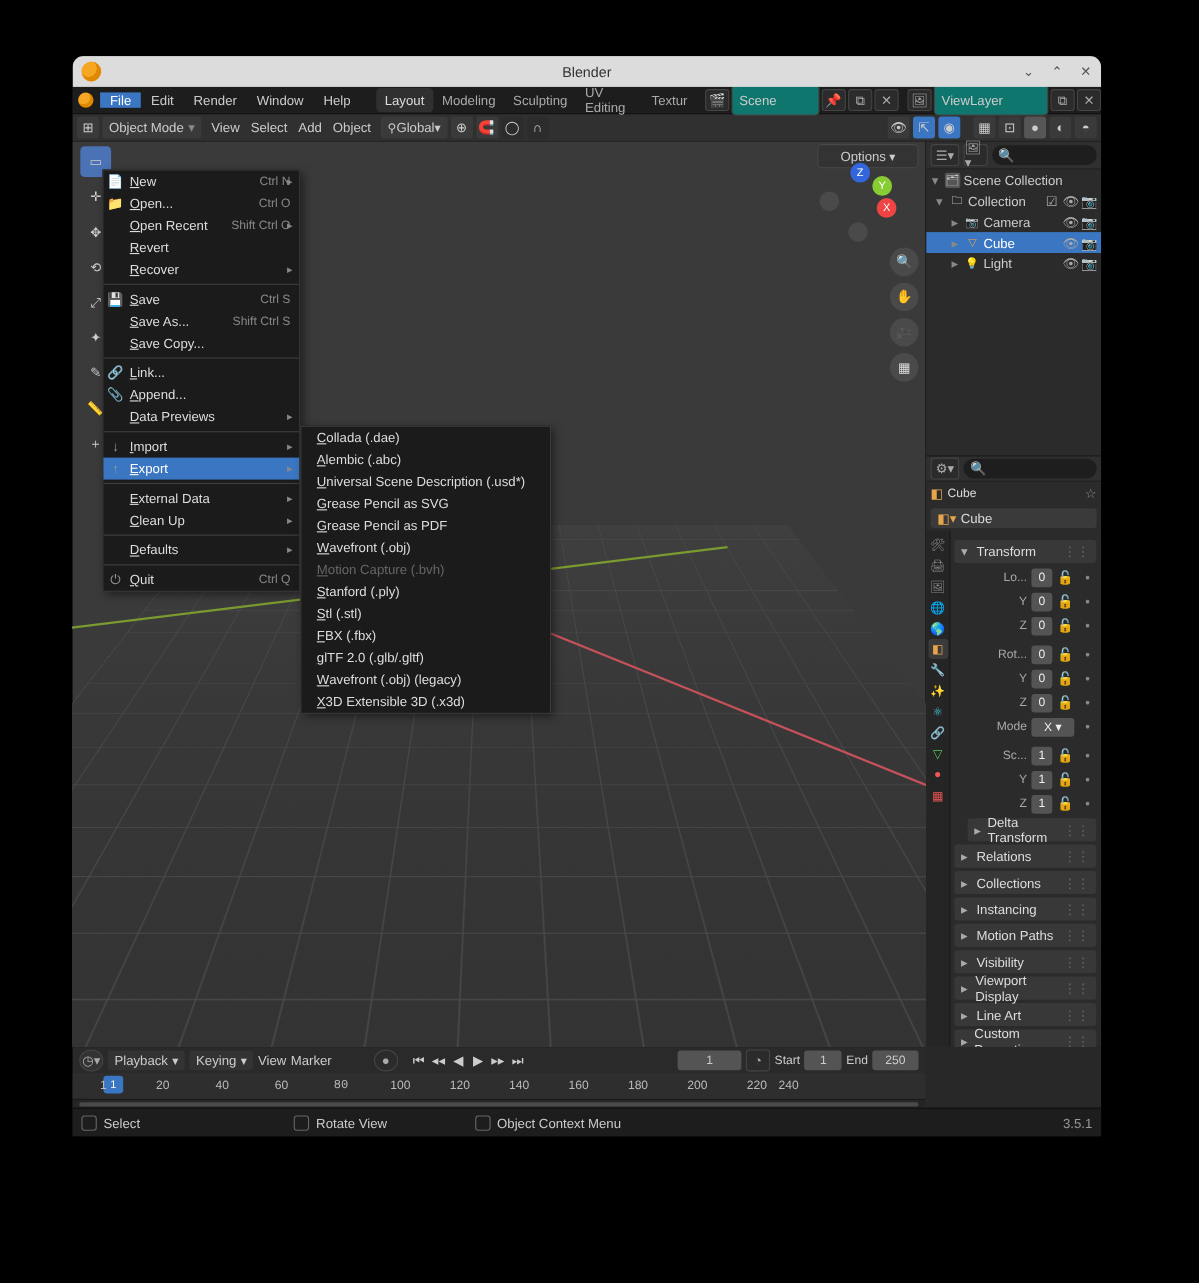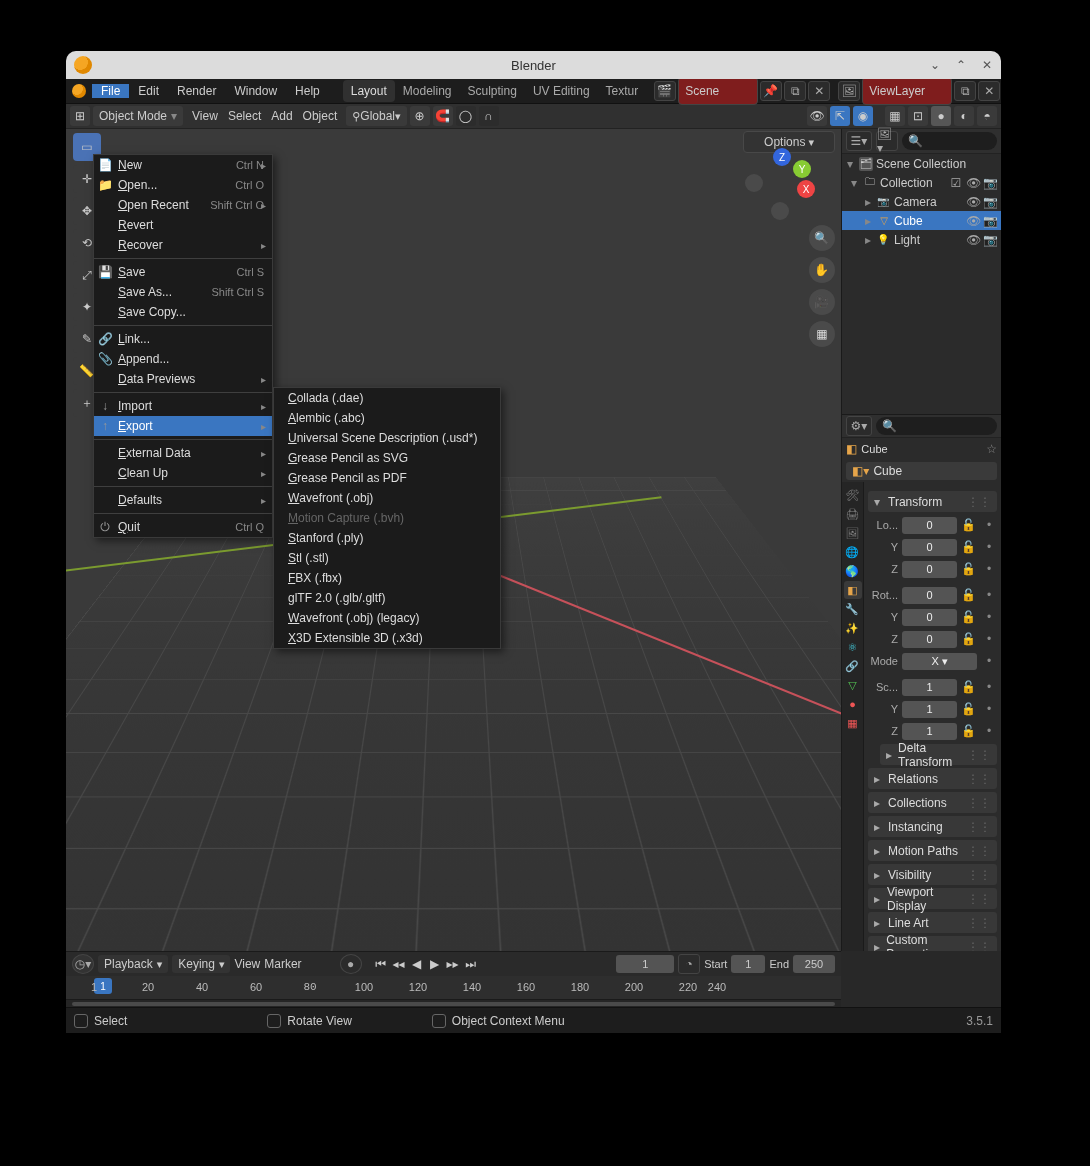--- a/index.html
+++ b/index.html
@@ -16,21 +16,21 @@
 
 .topmenu { height: 25px; background: #1d1d1d; display: flex; align-items: center; color: #ccc; border-bottom: 1px solid #111; }
 .tm-logo { width: 26px; display:flex; align-items:center; justify-content:center; }
 .tm-logo .blob { width:14px; height:14px; background: radial-gradient(circle at 35% 35%, #f5a623 45%, #e08800 46%); border-radius:50%; }
 .tm-item { padding: 0 9px; display:flex; align-items:center; font-size:12px; }
 .tm-item.active { background:#3a76c1; color:#fff; }
 .tm-tabs { margin-left: 14px; display:flex; gap:0; align-items:center; color:#aaa; }
 .tm-tab { padding: 4px 8px; }
 .tm-tab.active { background:#303030; color:#ddd; border-radius:4px; }
 .scene-ctl { display:flex; align-items:center; gap:2px; margin-left:6px; }
-.pill { background:#7f1d1d; border:1px solid #444; border-radius:4px; padding:13px 6px; color:#ccc; height:20px; display:flex; align-items:center; }
+.pill { background:#0f766e; border:1px solid #444; border-radius:4px; padding:13px 6px; color:#ccc; height:20px; display:flex; align-items:center; }
 .iconbtn { width:22px; height:20px; background:#2b2b2b; border:1px solid #444; border-radius:3px; display:flex; align-items:center; justify-content:center; color:#aaa; }
 
 
 .toolbar2 { height: 25px; background:#303030; border-bottom:1px solid #222; display:flex; align-items:center; color:#ccc; padding:0 4px; gap:3px; overflow:hidden; }
 .t2-btn { background:#3a3a3a; border-radius:3px; padding:2px 6px; height:20px; display:flex; align-items:center; font-size:11px; }
 .t2-icon { width:20px; height:20px; background:#3a3a3a; border-radius:3px; display:flex; align-items:center; justify-content:center; }
 .t2-icon.dark { background:#2c2c2c; }
 .t2-icon.blue { background:#3a76c1; }
 
 
@@ -88,21 +88,21 @@
 .ol-row .icon { width:14px; height:14px; border-radius:2px; display:inline-flex; align-items:center; justify-content:center; font-size:10px; }
 .ol-row .right { margin-left:auto; display:flex; gap:3px; color:#aaa; }
 .ol-row .right span { width:14px; text-align:center; }
 
 
 .props-head { height:24px; background:#2f2f2f; border-top:1px solid #1a1a1a; border-bottom:1px solid #222; display:flex; align-items:center; padding:0 4px; gap:4px; }
 .props-body { flex:1; display:flex; overflow:hidden; }
 .props-tabs { width:22px; background:#252525; display:flex; flex-direction:column; align-items:center; padding-top:4px; gap:1px; border-right:1px solid #1a1a1a; }
 .pt-ic { width:18px; height:18px; border-radius:3px; display:flex; align-items:center; justify-content:center; font-size:11px; color:#888; } .pt-ic.obj { background:#3a3a3a; color:#e6a54a; }
 .props-content { flex:1; padding:6px 4px; color:#ccc; overflow:auto; }
-.pc-row { display:flex; align-items:center; height:20px; gap:4px; margin-bottom:2px; }
+.pc-row { display:flex; align-items:center; height:20px; gap:4px; margin-bottom:2px;margin-left:36px; }
 .pc-label { color:#aaa; font-size:11px; width:30px; text-align:right; }
 .pc-num { flex:1; background:#545454; border-radius:3px; height:17px; display:flex; align-items:center; justify-content:center; color:#eee; font-size:11px; }
 .pc-ic { width:16px; text-align:center; color:#888; }
 .panel-hdr { background:#383838; border-radius:3px; height:21px; display:flex; align-items:center; padding:0 6px; color:#ddd; margin-top:3px; margin-bottom:3px; }
 .panel-hdr .ex { width:10px; color:#aaa; margin-right:4px; }
 .panel-hdr .grip { margin-left:auto; color:#666; }
 .crumb-row { display:flex; align-items:center; gap:4px; height:22px; padding:2px 4px; }
 .crumb-box { background:#3a3a3a; border-radius:3px; padding:2px 6px; font-size:11px; color:#ddd; display:flex; align-items:center; gap:4px; flex:1; }
 .pin { color:#888; }
 
@@ -160,21 +160,21 @@
       </div>
     <div class="scene-ctl" style="margin-left:8px">
       <div class="iconbtn">🎬</div>
       <div class="pill" style="width:80px">Scene</div>
       <div class="iconbtn">📌</div>
       <div class="iconbtn">⧉</div>
       <div class="iconbtn">✕</div>
     </div>
     <div class="scene-ctl" style="margin-left:8px">
       <div class="iconbtn">🖼</div>
-      <div class="pill" style="width:90px">ViewLayer</div>
+      <div class="pill" style="width:104px">ViewLayer</div>
       <div class="iconbtn">⧉</div>
       <div class="iconbtn">✕</div>
     </div>
   </div>
 
   <div class="toolbar2">
     <div class="t2-icon">⊞</div>
     <div class="t2-btn">
         <span>Object Mode</span> 
         <span style="margin-left:4px;color:#888">▾</span>

